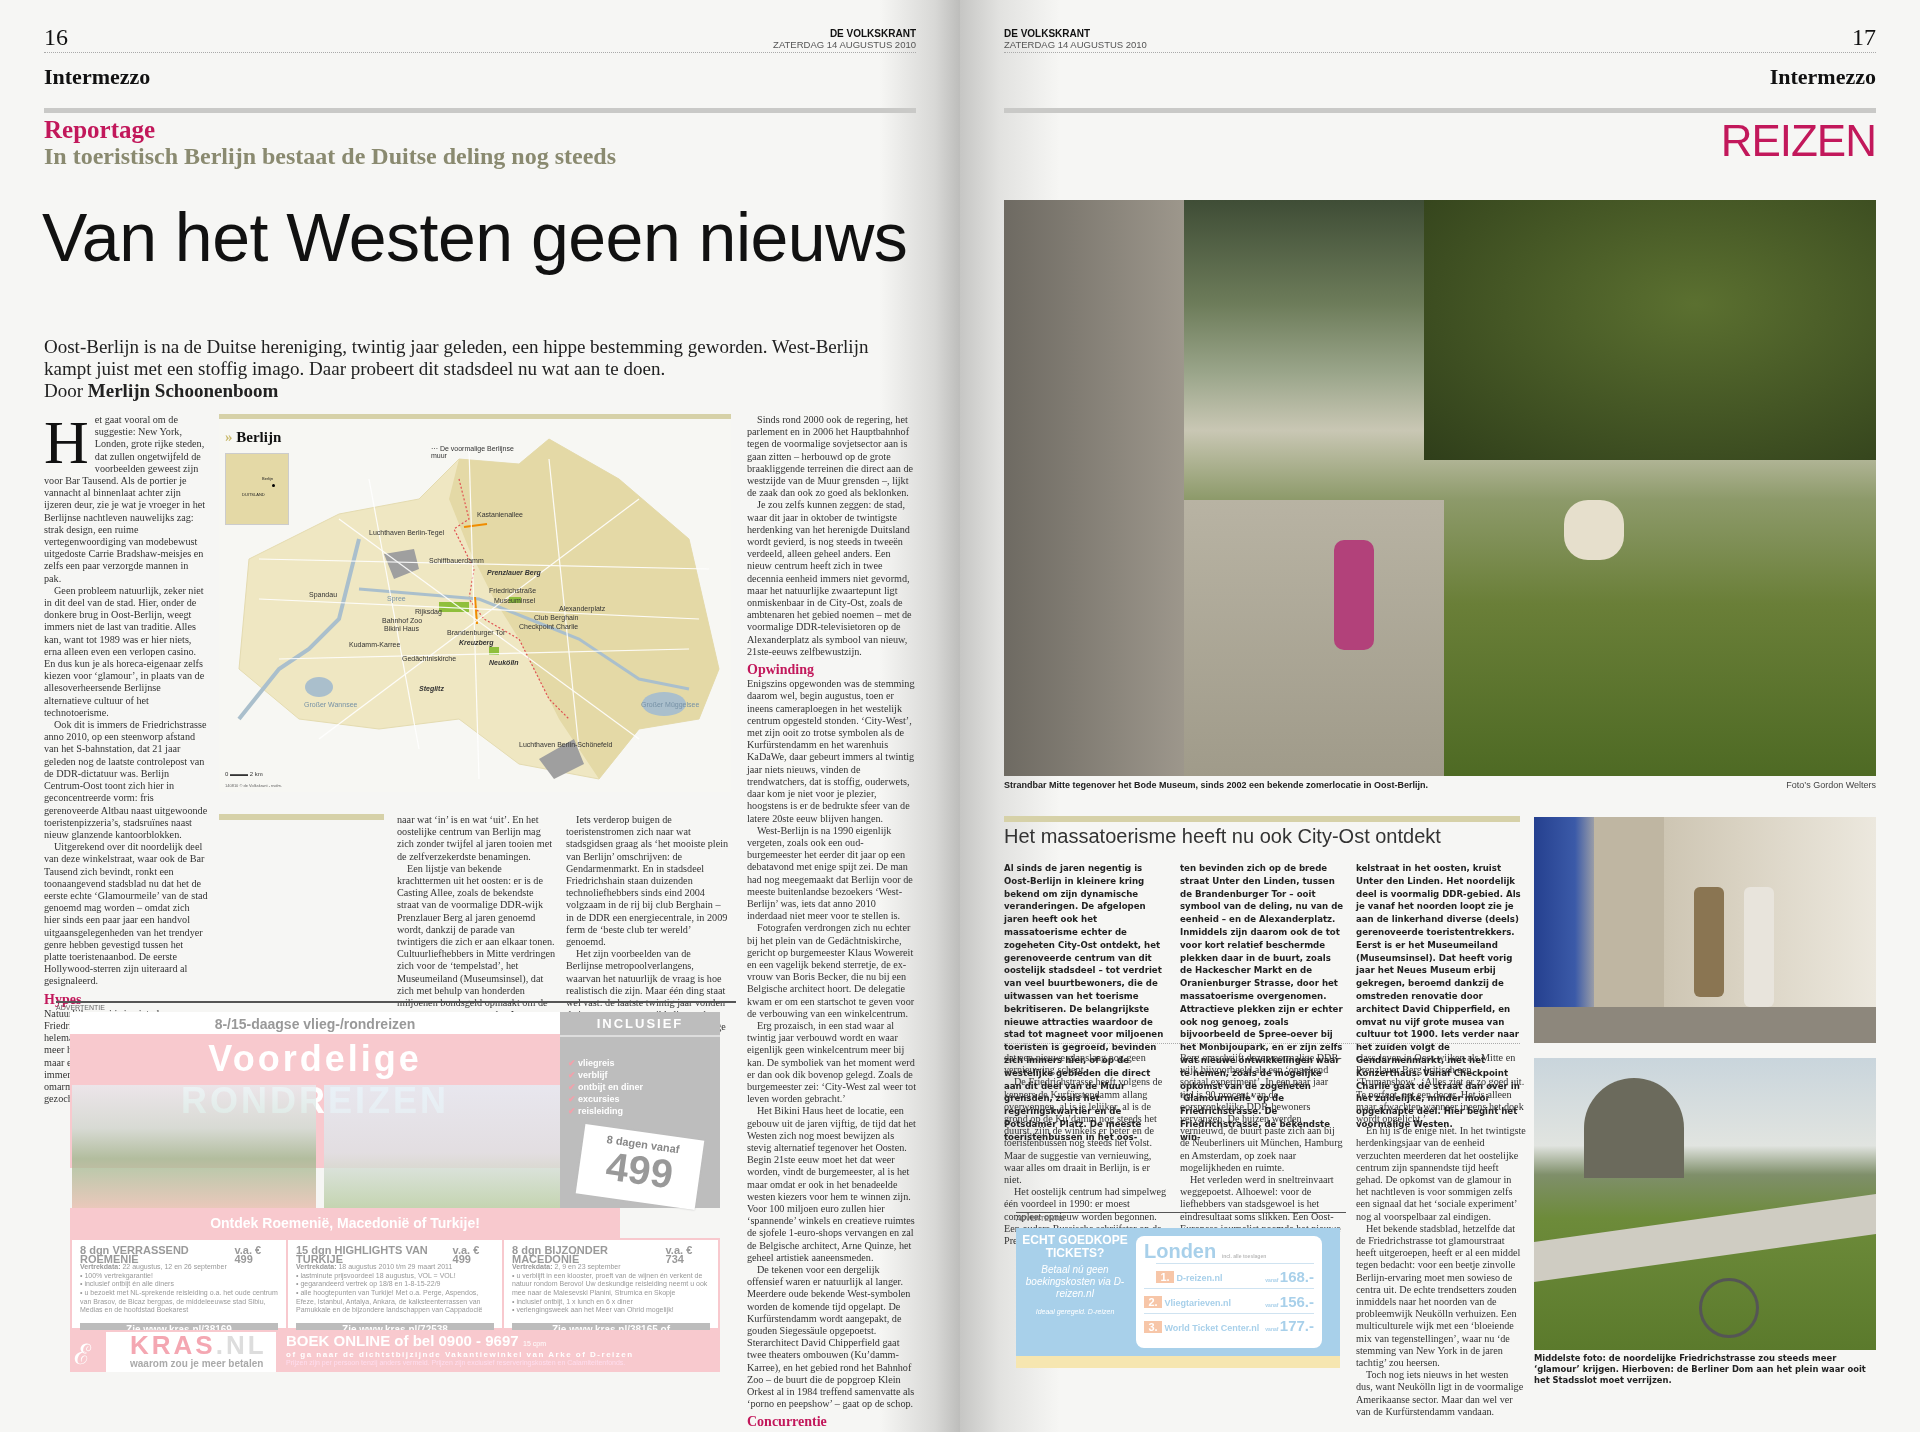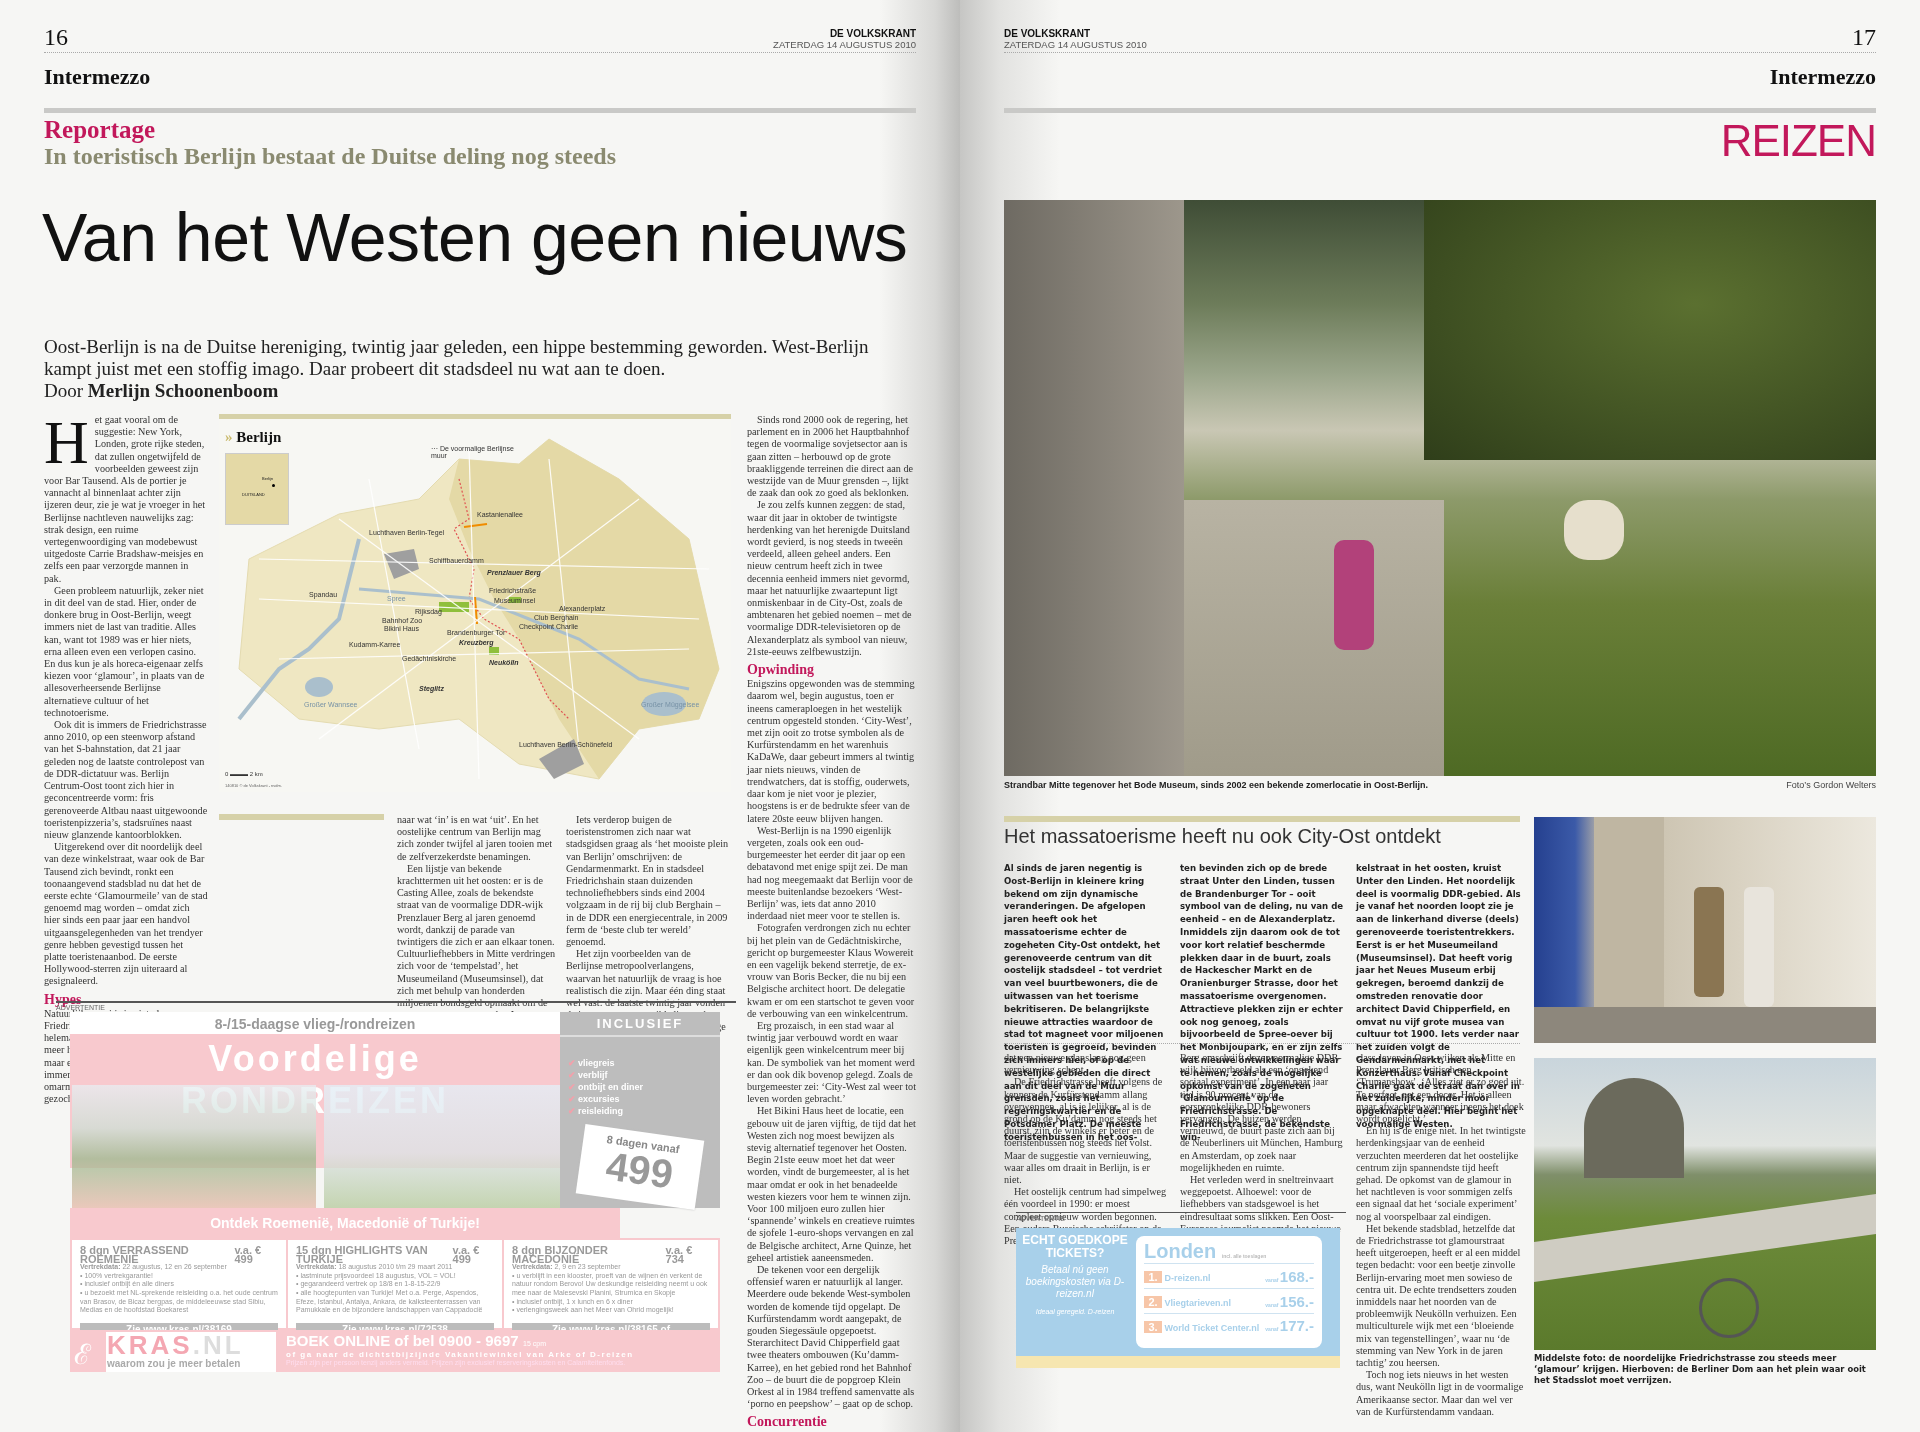--- a/index.html
+++ b/index.html
@@ -233,21 +233,21 @@
         </div>
         <div><b>Vertrekdata: </b><span>2, 9 en 23 september</span></div>
         <div>• u verblijft in een klooster, proeft van de wijnen én verkent de natuur rondom Berovo! Uw deskundige reisleiding neemt u ook mee naar de Malesevski Planini, Strumica en Skopje</div>
         <div>• inclusief ontbijt, 1 x lunch en 6 x diner</div>
         <div>• verlengingsweek aan het Meer van Ohrid mogelijk!</div>
         <div class="btn">Zie www.kras.nl/38165 of www.kras.nl/38166</div>
       </div>
     </div>
   <div class="abs ad1" style="left:70px;top:1330px;width:650px;height:42px">
     <div class="abs" style="left:4px;top:4px;font-size:28px;color:#fff">ℰ</div>
-    <div class="abs krasbox" style="left:36px;top:2px;width:170px;height:40px;padding-left:1px">
+    <div class="abs krasbox" style="left:36px;top:2px;width:170px;height:40px;padding-left:24px">
       <div class="kras" style="line-height:26px;font-size:26px"><span style="color:#f4a7b2">KRAS</span><span>.NL</span></div>
       <div class="waarom" style="font-size:10px">waarom zou je meer betalen</div>
     </div>
     <div class="abs" style="left:216px;top:2px;width:420px">
       <span class="boek" style="font-size:15px">BOEK ONLINE of bel 0900 - 9697</span>
       <span style="font-size:7px">15 cpm</span>
       <div class="small" style="font-size:8px">of ga naar de dichtstbijzijnde Vakantiewinkel van Arke of D-reizen</div>
       <div class="tiny">Prijzen zijn per persoon tenzij anders vermeld. Prijzen zijn exclusief reserveringskosten en Calamiteitenfonds.</div>
     </div>
   </div>
@@ -302,21 +302,21 @@
   <div class="abs ad2" style="left:56px;top:1228px;width:324px;height:140px;">
     <div class="blue" style="width:100%;height:128px;position:relative">
       <div class="abs" style="left:6px;top:6px;width:106px;text-align:center">
         <div style="font-weight:bold;font-size:12px;line-height:13px">ECHT GOEDKOPE TICKETS?</div>
         <div style="font-style:italic;font-size:10px;line-height:12px;margin-top:4px">Betaal nú geen boekingskosten via D-reizen.nl</div>
         <div style="font-style:italic;font-size:7px;margin-top:8px">Ideaal geregeld. D-reizen</div>
       </div>
       <div class="abs white" style="left:120px;top:8px;width:186px;height:112px;padding:4px 8px">
         <div style="color:#a8d0ea;font-weight:bold;font-size:20px"><span>Londen</span> <span style="font-size:5px;color:#bbb">incl. alle toeslagen</span></div>
         <div id="ad2rows">
-            <div style="display: flex; align-items: center; justify-content: space-between; border-top: 1px solid rgb(207, 227, 241); padding: 3px 0px;">
+            <div style="display: flex; align-items: center; justify-content: space-between; border-top: 1px solid rgb(207, 227, 241); padding: 3px 0px; margin-left: 12px;">
               <span><span class="num">1.</span><span style="color: rgb(168, 208, 234); font-size: 9px; font-weight: bold;"> D-reizen.nl</span></span>
               <span style="color: rgb(168, 208, 234); font-weight: bold; font-size: 15px;"><span style="font-size: 5px;">vanaf </span><span>168.-</span></span>
             </div>
             <div style="display: flex; align-items: center; justify-content: space-between; border-top: 1px solid rgb(207, 227, 241); padding: 3px 0px;">
               <span><span class="num">2.</span><span style="color: rgb(168, 208, 234); font-size: 9px; font-weight: bold;"> Vliegtarieven.nl</span></span>
               <span style="color: rgb(168, 208, 234); font-weight: bold; font-size: 15px;"><span style="font-size: 5px;">vanaf </span><span>156.-</span></span>
             </div>
             <div style="display: flex; align-items: flex-start; justify-content: space-between; border-top: 1px solid rgb(207, 227, 241); padding: 3px 0px;">
               <span><span class="num">3.</span><span style="color: rgb(168, 208, 234); font-size: 9px; font-weight: bold;"> World Ticket Center.nl</span></span>
               <span style="color: rgb(168, 208, 234); font-weight: bold; font-size: 15px;"><span style="font-size: 5px;">vanaf </span><span>177.-</span></span>

